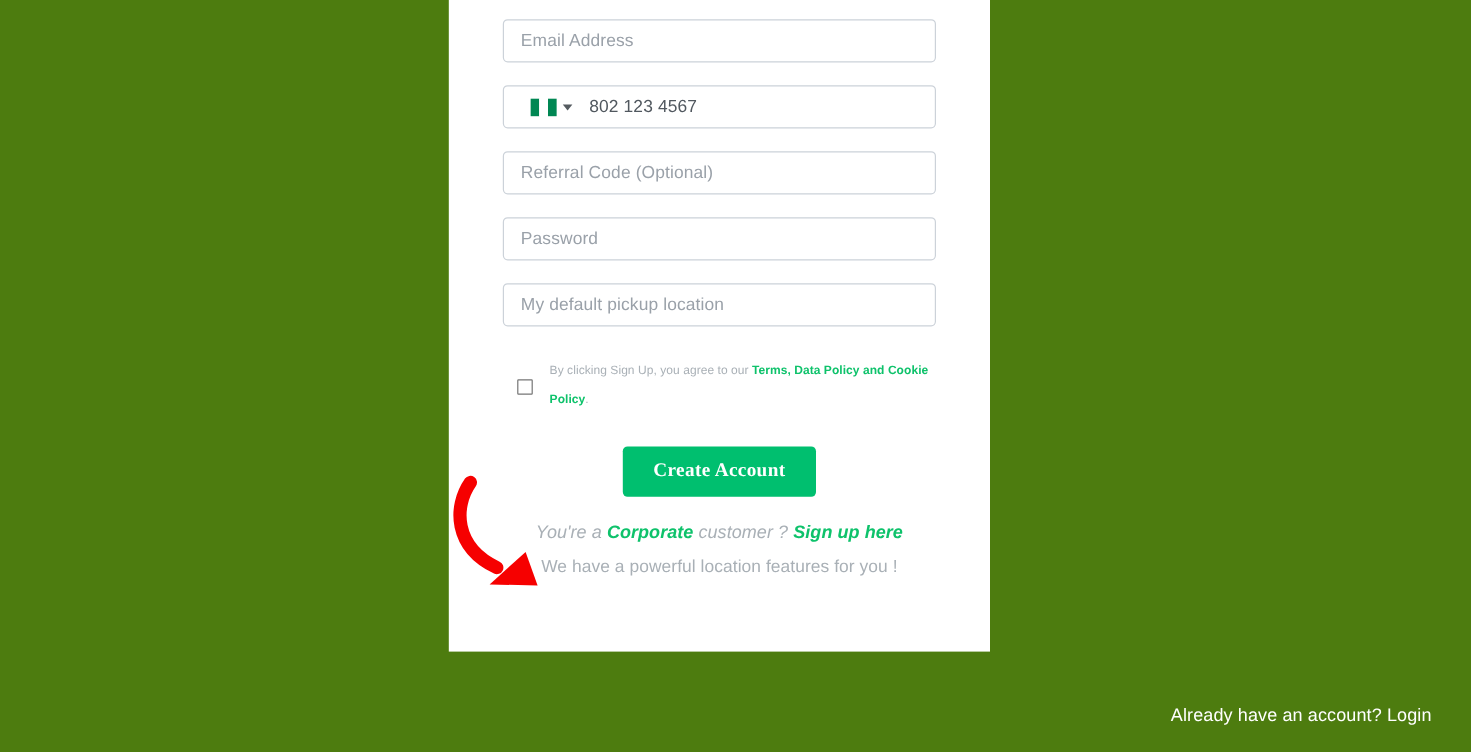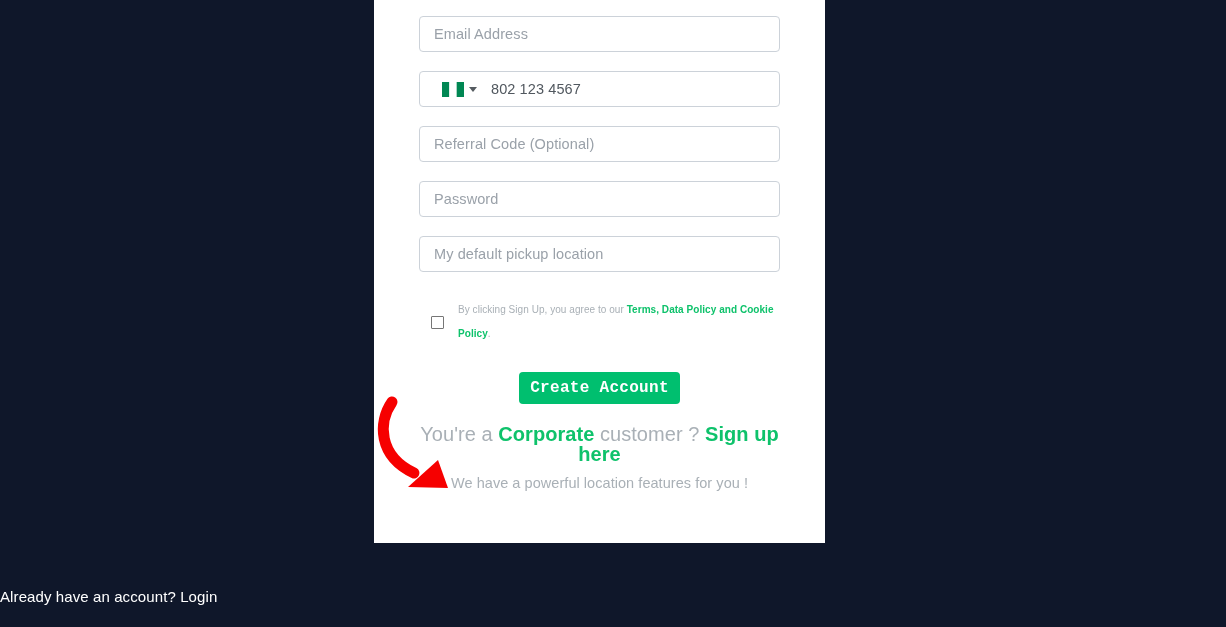--- a/index.html
+++ b/index.html
@@ -11,21 +11,21 @@
     height: 627px;
     background: #00bf6f;
     font-family: "Liberation Sans", sans-serif;
     overflow: hidden;
     position: relative;
   }
 
   .page-wrap {
     position: absolute;
     inset: 0;
-    background: #0f172a;
+    background: #4d7c0f;
   }
 
   
   .signup-card {
     position: absolute;
     left: 374px;
     top: 0;
     width: 451px;
     height: 543px;
     background: #ffffff;
@@ -126,40 +126,41 @@
   .btn-row {
     display: flex;
     justify-content: center;
     margin-top: 26px;
   }
   .create-btn {
     background: #00bf6f;
     color: #ffffff;
     border: none;
     border-radius: 4px;
-    font-family: Liberation Mono, monospace;
+    font-family: Liberation Serif, serif;
     font-size: 16px;
     font-weight: bold;
     letter-spacing: 0.3px;
     width: 161px;
-    height: 32px;
+    height: 42px;
     cursor: pointer;
   }
 
   
   .corp-block {
     margin-top: 20px;
     text-align: center;
     width: 361px;
   }
   .corp-line1 {
-    font-size: 20px;
+    font-size: 15px;
     color: #a9b0b6;
     line-height: 20px;
     letter-spacing: 0.05px;
+    font-style: italic;
   }
   .corp-line1 .strong-green {
     color: #0ec26b;
     font-weight: bold;
   }
   .corp-line1 .signup-link {
     color: #0ec26b;
     font-weight: bold;
     text-decoration: none;
     cursor: pointer;
@@ -171,21 +172,21 @@
     margin-top: 9px;
     letter-spacing: 0.05px;
   }
 
   
   .footer-login {
     position: absolute;
     left: 0;
     top: 588px;
     width: 1193px;
-    text-align: left;
+    text-align: right;
     font-size: 15px;
     color: #ffffff;
     letter-spacing: 0.1px;
   }
   .footer-login .login-link {
     color: #ffffff;
     text-decoration: none;
     cursor: pointer;
   }
 

